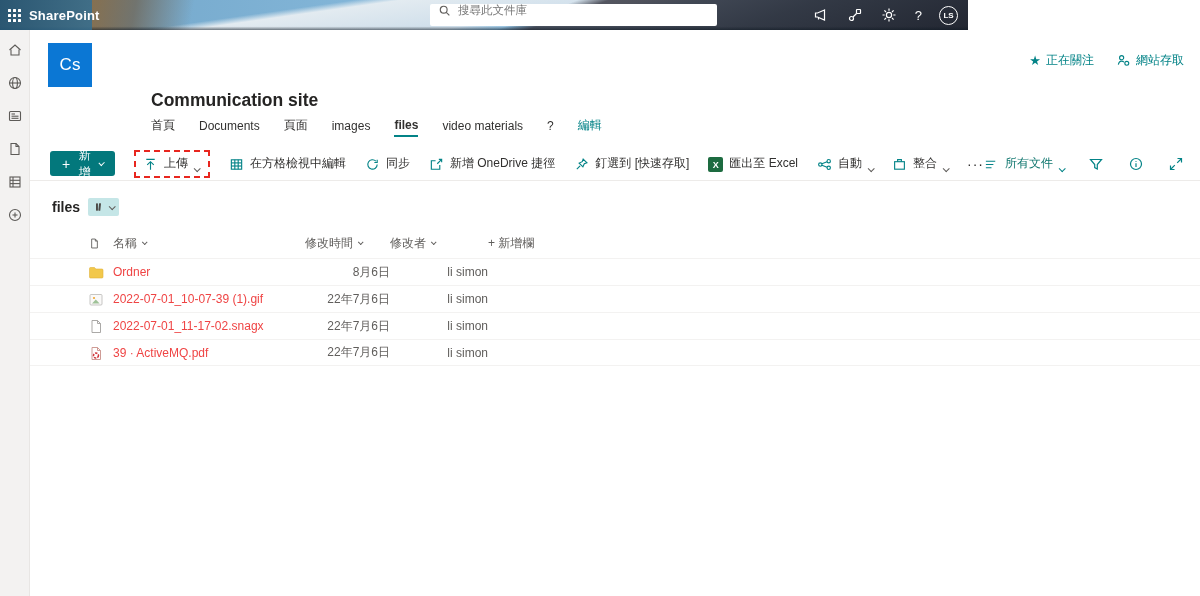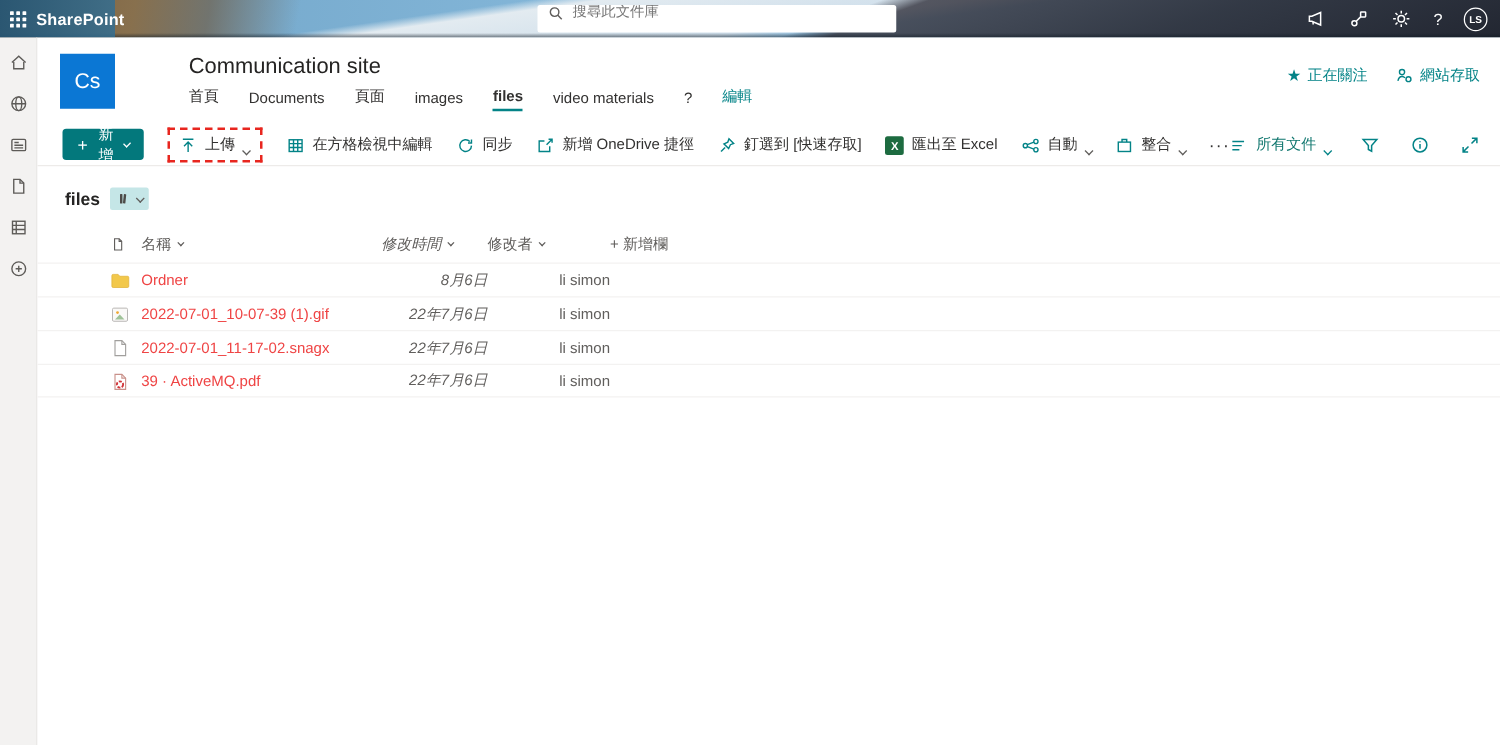--- a/index.html
+++ b/index.html
@@ -1,20 +1,20 @@
 <!DOCTYPE html>
 <html><head>
 <meta charset="utf-8">
 <style>
   * { margin:0; padding:0; box-sizing:border-box; }
   html,body { width:1200px; height:596px; overflow:hidden; background:#fff;
     font-family:"Liberation Sans","DejaVu Sans",sans-serif; color:#323130; }
 
   
-  .suite-bar { position:absolute; left:0; top:0; width:1200px; height:30px;
+  .suite-bar { position:absolute; left:0; top:0; width:968px; height:30px;
     background-image:
       linear-gradient(to bottom, rgba(0,0,0,0) 88%, rgba(15,25,35,.55) 100%),
       linear-gradient(100deg, rgba(122,90,54,.95) 0%, rgba(138,106,64,.9) 9%, rgba(110,80,48,.6) 14%, rgba(0,0,0,0) 20%),
       linear-gradient(160deg, rgba(0,0,0,0) 55%, rgba(62,62,72,.85) 58%, rgba(40,42,52,.9) 78%, rgba(28,30,40,.95) 100%),
       linear-gradient(172deg, rgba(0,0,0,0) 30%, rgba(232,238,242,.95) 34%, rgba(214,226,236,.9) 55%, rgba(0,0,0,0) 60%),
       linear-gradient(to right, #6fa3c6, #8fc1e3 60%, #9ccbea);
   }
   .suite-left { position:absolute; left:0; top:0; height:30px; width:92px;
     background:linear-gradient(to right, rgba(36,86,118,.92), rgba(52,110,145,.85));
     display:flex; align-items:center; gap:8px; padding-left:8px; }
@@ -41,21 +41,21 @@
   .rail-ic { width:16px; height:16px; cursor:pointer; }
   .rail-ic svg { width:16px; height:16px; stroke:#5d5b58; fill:none; stroke-width:1.1; }
 
   
   .main { position:absolute; left:30px; top:30px; width:1170px; height:566px; background:#fff; }
 
   .site-header { position:relative; padding:13px 16px 0 18px; display:flex;gap:40px; }
   .logo { width:44px; height:44px; background:#0b77d4; color:#fff; font-size:17px;
     display:flex; align-items:center; justify-content:center; flex:none; cursor:pointer; }
   .title-nav { margin-left:19px; }
-  .site-title { font-size:17.5px; font-weight:normal; color:#252423; line-height:1.1; }
+  .site-title { font-size:17.5px; font-weight:bold; color:#252423; line-height:1.1;margin-top:48px; }
   .site-nav { display:flex; gap:24px; margin-top:7px; font-size:12px; color:#323130; align-items:center; }
   .site-nav .tab { cursor:pointer; padding-bottom:3px; white-space:nowrap; }
   .site-nav .tab.active { font-weight:bold; border-bottom:2px solid #038387; }
   .site-nav .tab.accent { color:#038387; }
   .header-right { position:absolute; right:16px; top:22px; display:flex; gap:22px; align-items:center;
     font-size:12px; color:#038387; }
   .hr-item { display:flex; align-items:center; gap:5px; cursor:pointer; }
   .star { color:#038387; font-size:13px; line-height:1; }
   .hr-item svg { width:15px; height:15px; stroke:#038387; fill:none; stroke-width:1.2; }
 
@@ -90,21 +90,21 @@
     align-items:center; gap:4px; cursor:pointer; }
   .view-pill svg { width:12px; height:12px; fill:#4d4b48; }
 
   .tbl { margin-top:12px; font-size:12px; }
   .tbl-header { display:flex; align-items:center; height:30px; color:#605e5c;
     padding-left:58px; }
   .th { display:flex; align-items:center; gap:5px; cursor:pointer; }
   .th .chv { width:4px; height:4px; }
   .col-ic { width:25px; flex:none; }
   .col-name { width:192px; flex:none; }
-  .col-mod { width:85px; flex:none;font-style:italic; }
+  .col-mod { width:85px; flex:none; }
   .col-by { width:98px; flex:none; }
   .hdr-doc svg { width:13px; height:13px; stroke:#605e5c; fill:none; stroke-width:1.1; }
   .row { display:flex; align-items:center; height:27px; padding-left:58px; border-top:1px solid #f3f2f1;
     cursor:pointer; }
   .row:last-child { border-bottom:1px solid #f3f2f1; }
   .row .name { color:#ef4444; }
   .row .meta { color:#605e5c;text-align:right; }
   .ficon { width:16px; height:14px; display:flex; }
   .ficon svg { width:16px; height:15px; }
 </style>

